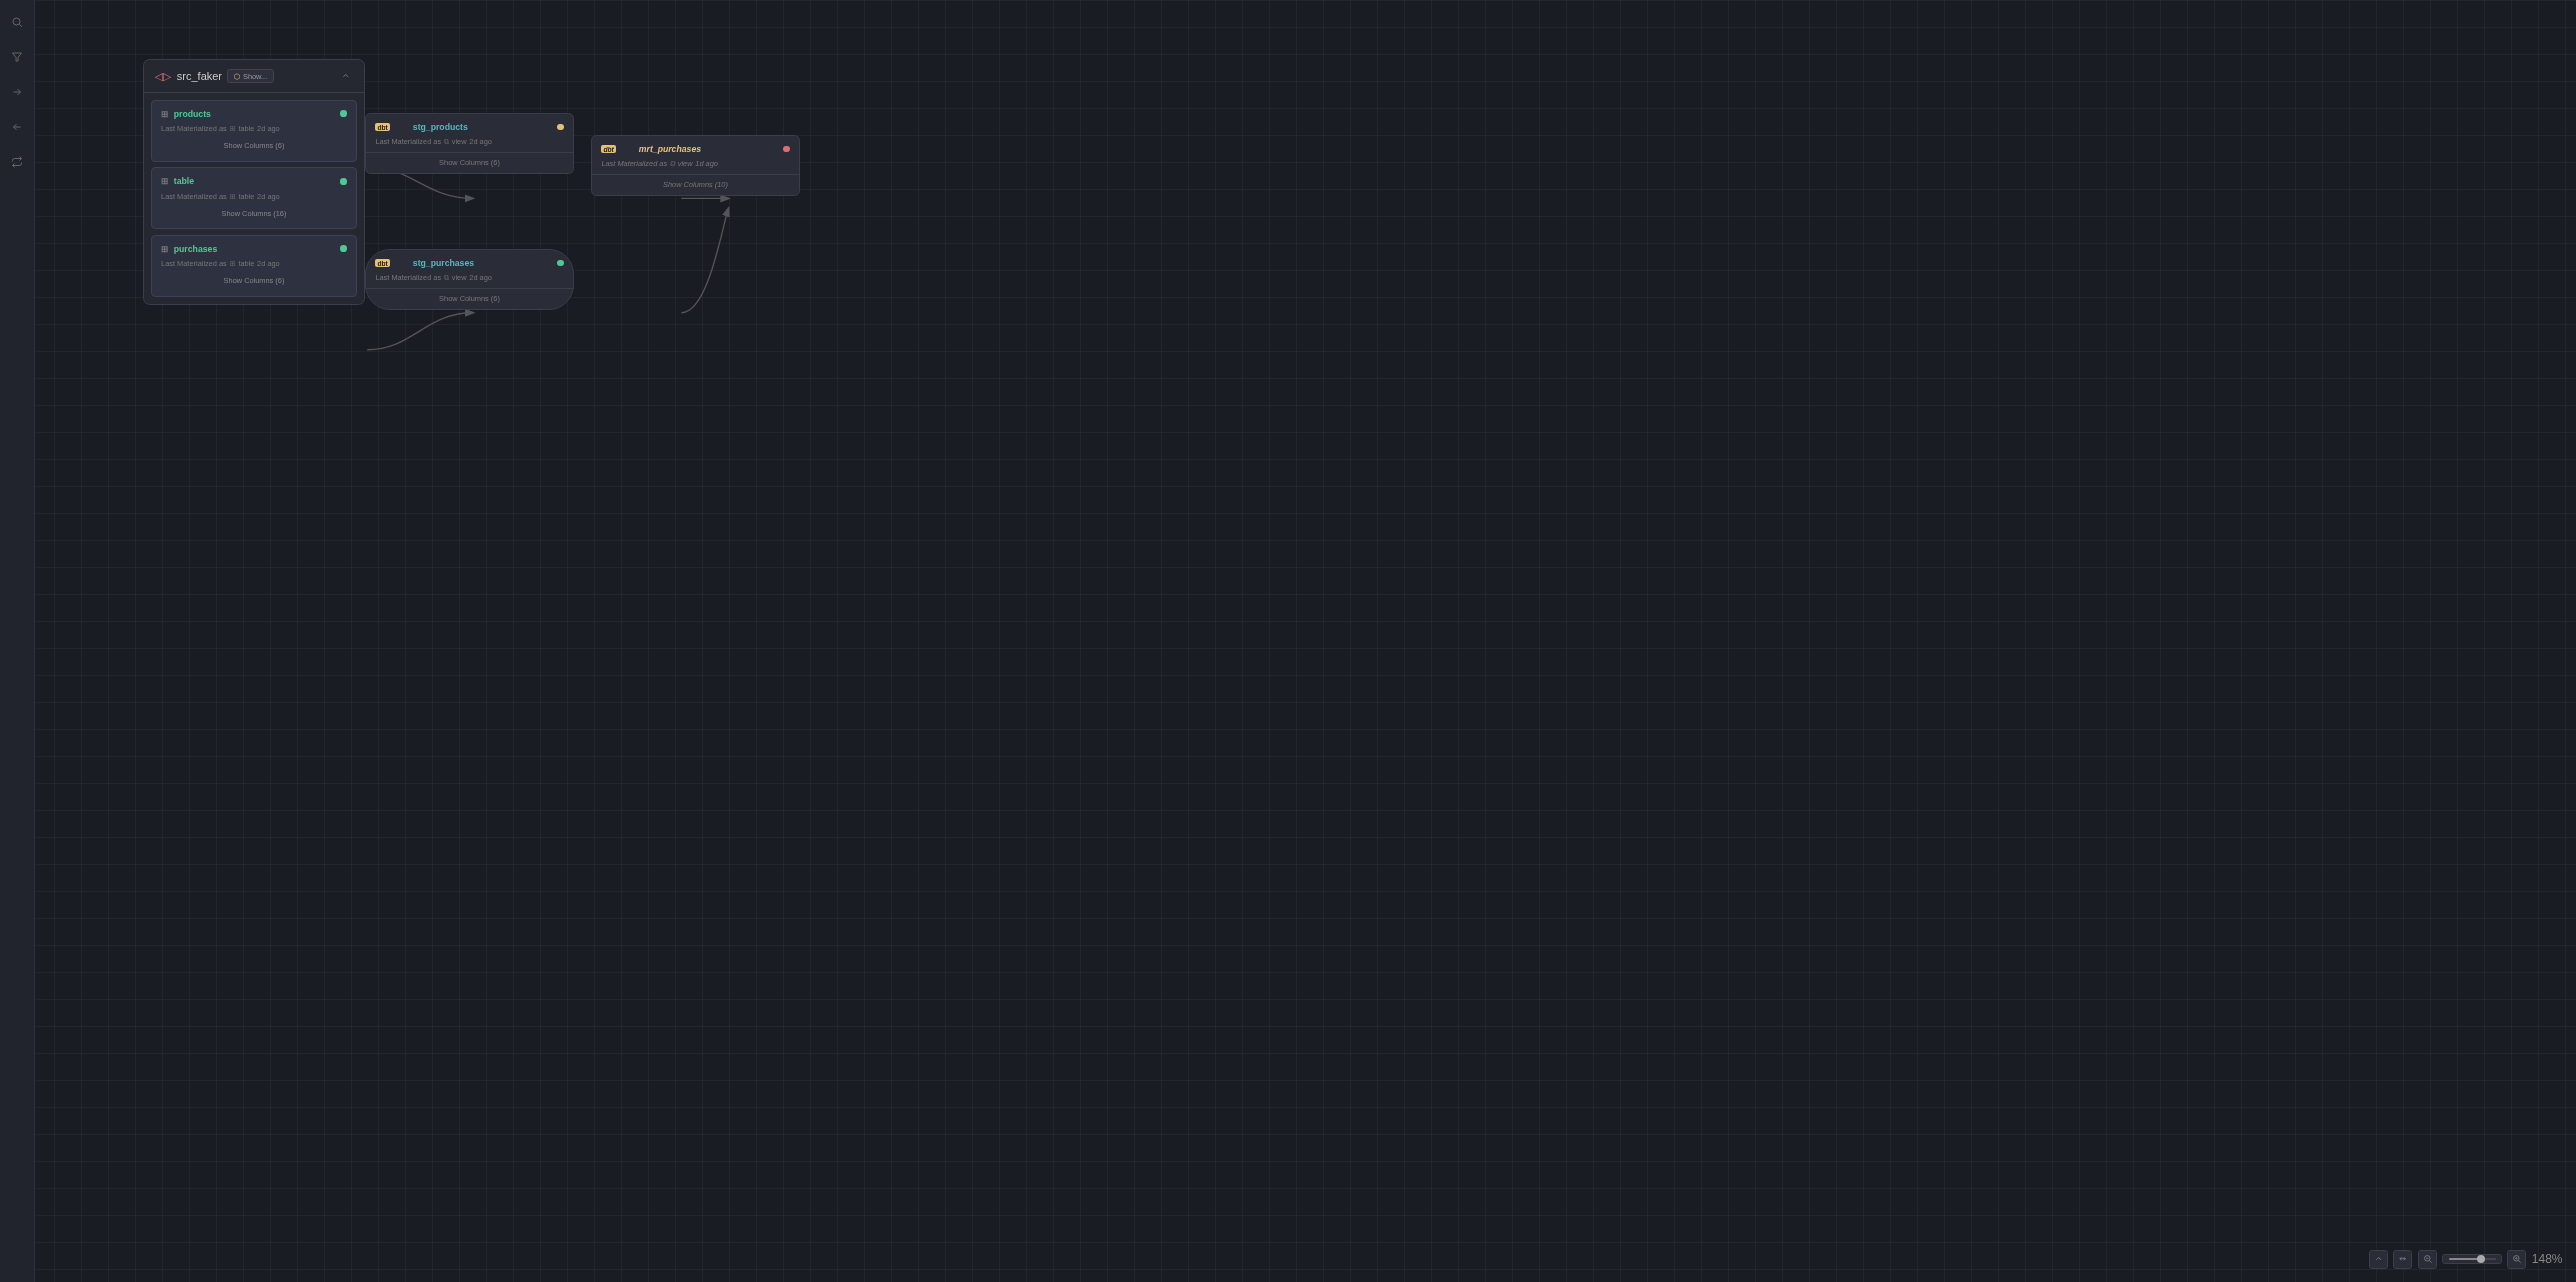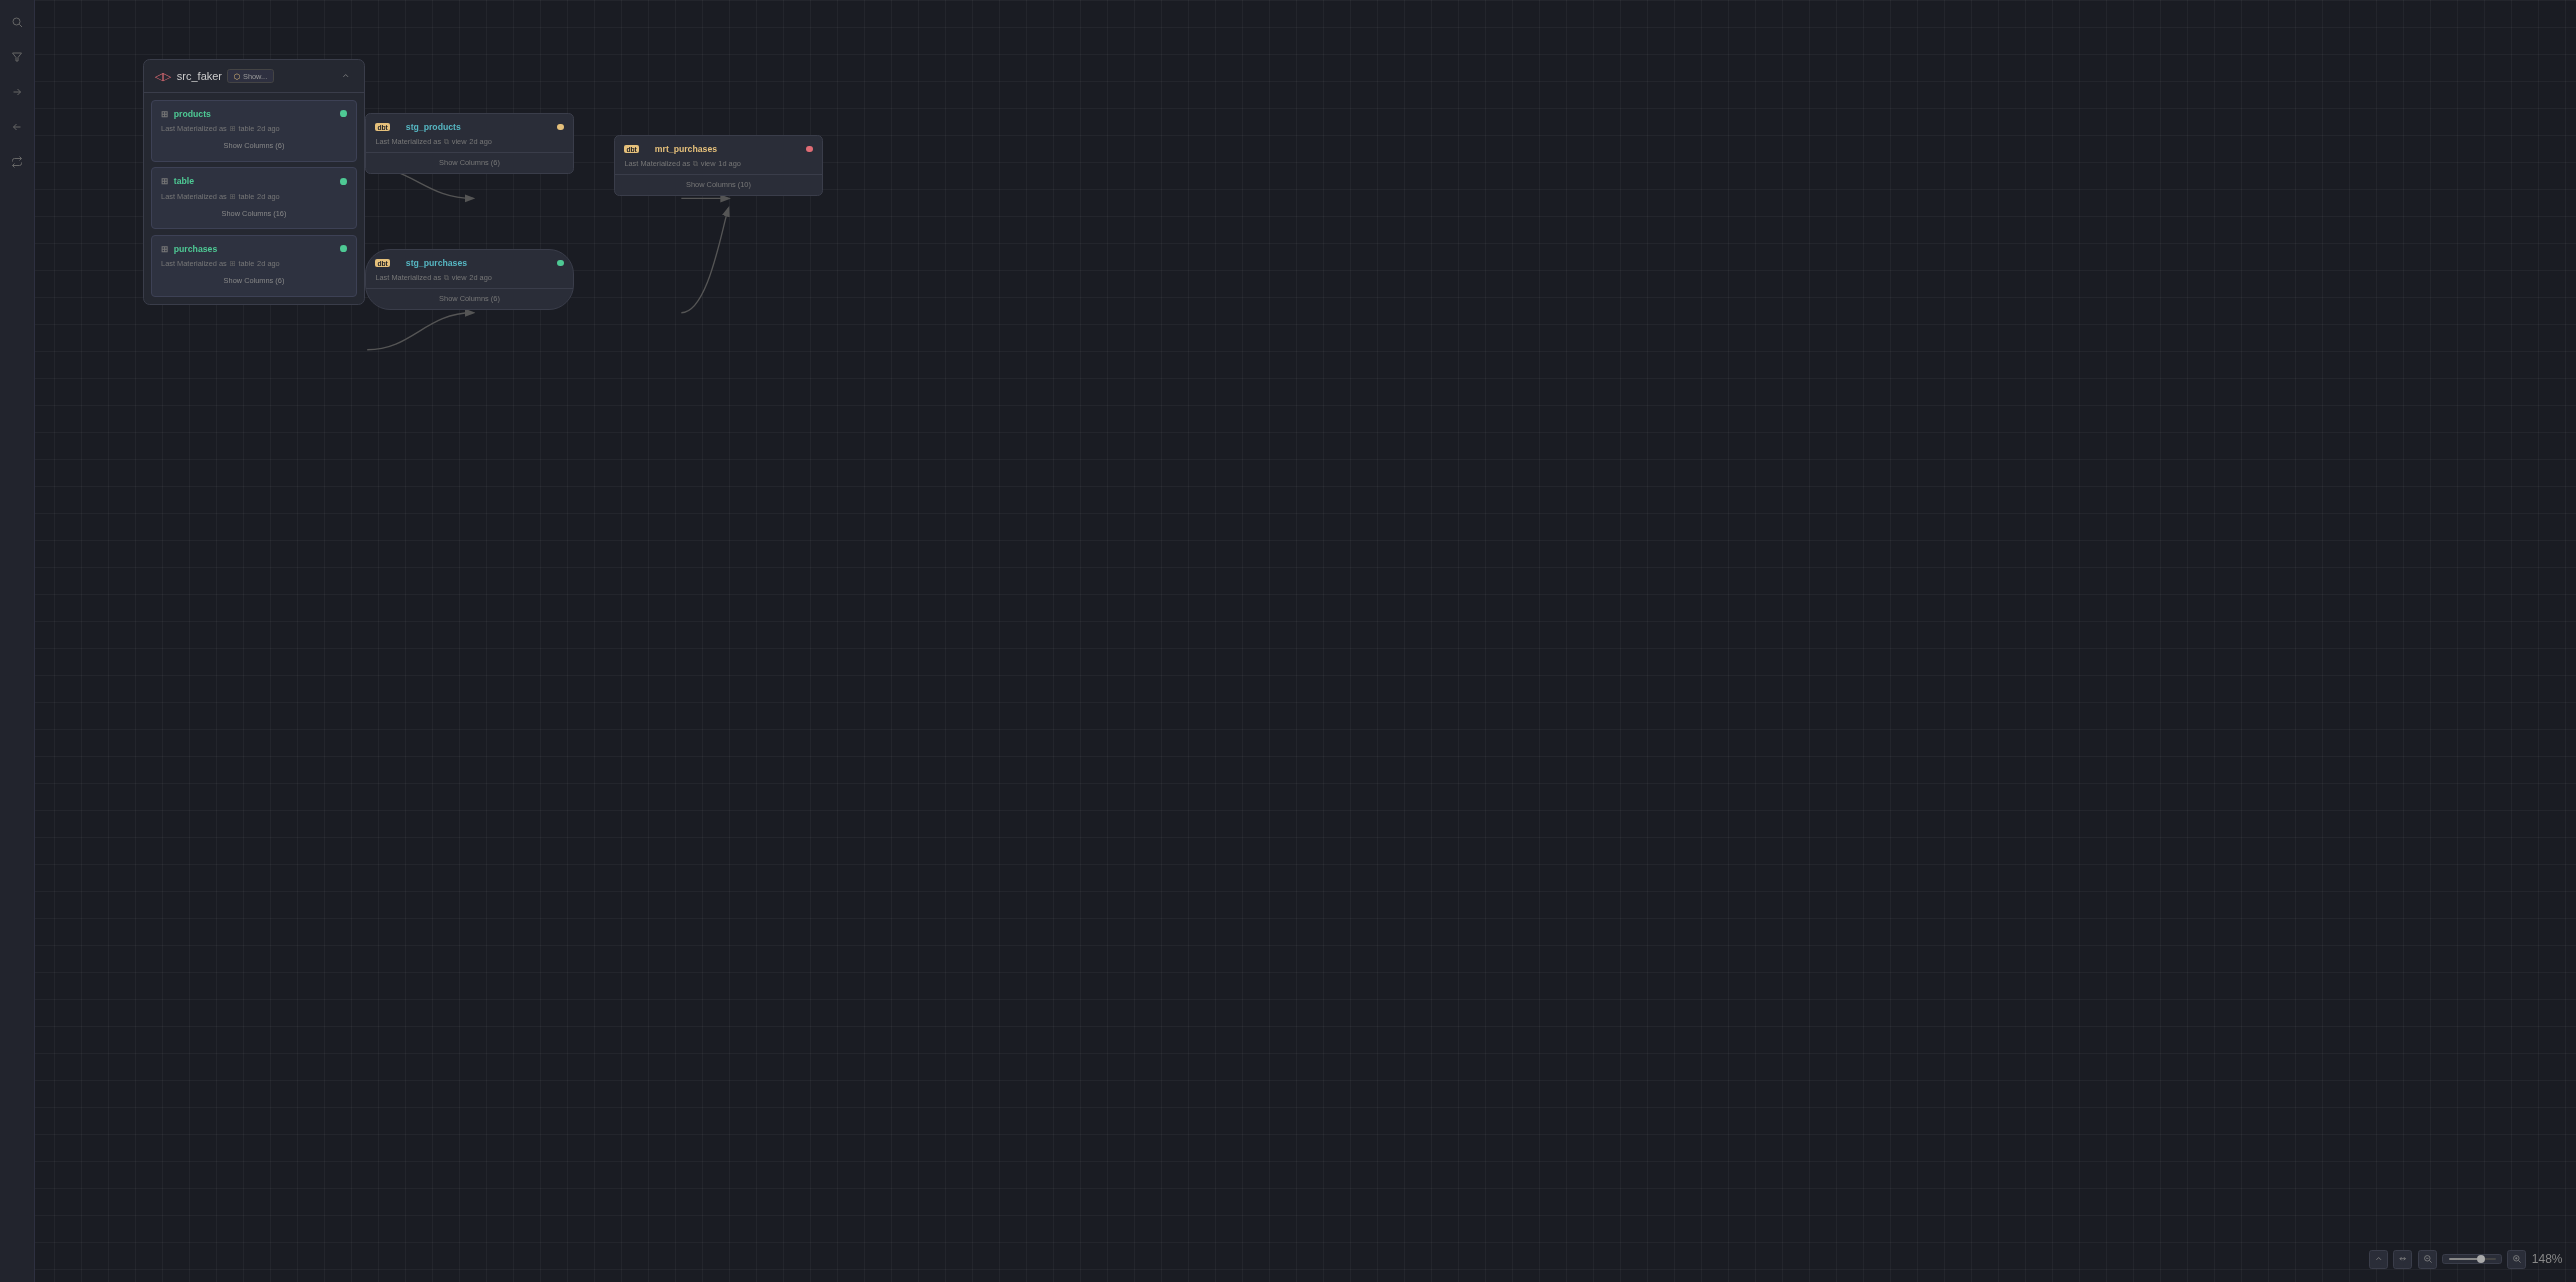--- a/index.html
+++ b/index.html
@@ -178,21 +178,21 @@
     .model-node-header {
       display: flex;
       align-items: center;
       justify-content: space-between;
       padding: 8px 9.4px 5.4px;
     }
 
     .model-node-title {
       display: flex;
       align-items: center;
-      gap: 16px;
+      gap: 23px;
       font-size: 8.7px;
       font-weight: 600;
     }
 
     .model-node-title.teal { color: #56b6c2; }
 
     .model-node-meta {
       font-size: 7.4px;
       color: #777;
       padding: 0 9.4px 5.4px;
@@ -429,21 +429,21 @@
     </div>
     <div class="model-node-meta">
       <span>Last Materialized as</span>
       <span style="font-size:7.4px; color:#666;">⧉</span>
       <span>view</span>
       <span>2d ago</span>
     </div>
     <div class="model-node-footer">Show Columns (6)</div>
   </div>
 
-  <div class="model-node" style="left: 579px; top: 135px;">
+  <div class="model-node" style="left: 556px; top: 135px; font-style: italic;">
     <div class="model-node-header">
       <div class="model-node-title" style="color: #e5c07b;">
         <span style="background:#e5c07b; color:#1a1c23; border-radius:2px; padding:0.7px 2px; font-size:6.7px; font-weight:700;">dbt</span>
         <span>mrt_purchases</span>
       </div>
       <div class="status-dot red"></div>
     </div>
     <div class="model-node-meta">
       <span>Last Materialized as</span>
       <span style="font-size:7.4px; color:#666;">⧉</span>

